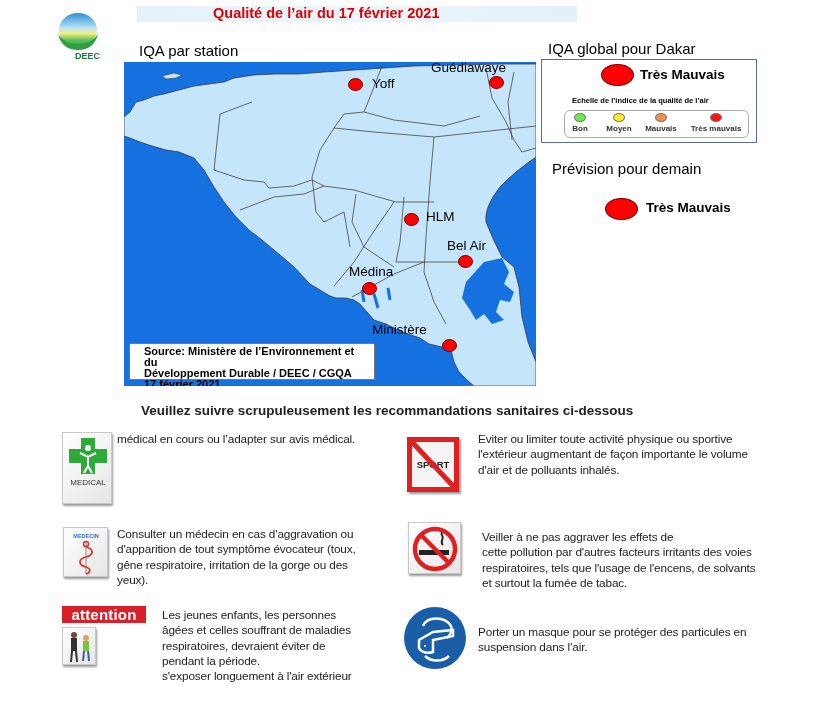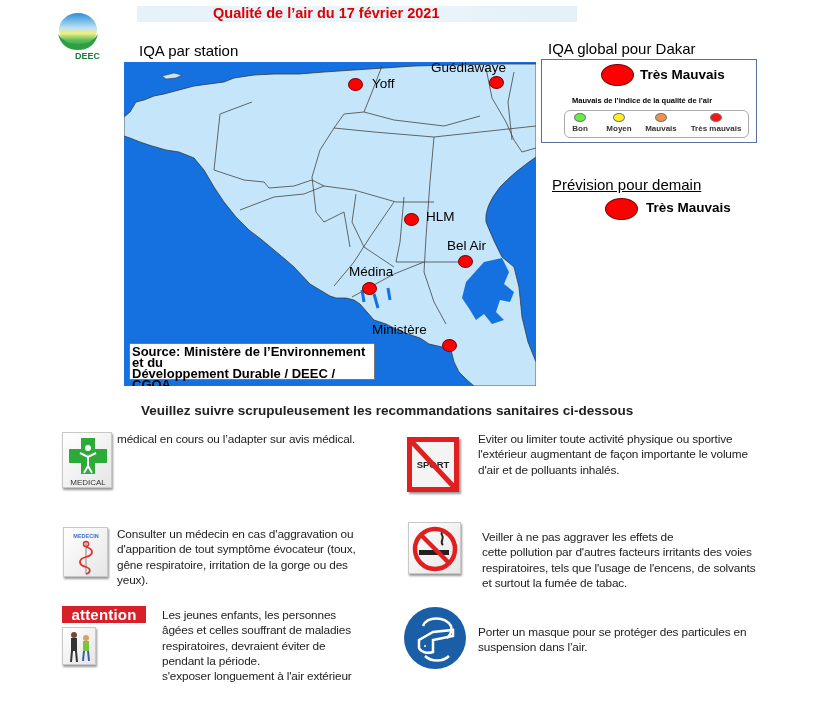--- a/index.html
+++ b/index.html
@@ -13,21 +13,21 @@
     background: linear-gradient(to right, #e6f2fa, #eaf5fb 60%, #e3f0f8); }
   .title { position: absolute; left: 213px; top: 5px; font-size: 14.5px; font-weight: bold; color: #e00000; white-space: nowrap; }
 
   .section-label { position: absolute; font-size: 15px; color: #000; white-space: nowrap; }
 
   .map { position: absolute; left: 124px; top: 62px; width: 412px; height: 324px; background: #1570e0; overflow: hidden; }
   .map svg { position: absolute; left: 0; top: 0; }
   .station-label { position: absolute; font-size: 13.5px; color: #000; white-space: nowrap; }
   .station-dot { position: absolute; width: 15px; height: 13px; border-radius: 50%; background: #ff0000; border: 1px solid #7a0000; }
   .source-box { position: absolute; left: 5px; top: 281px; width: 246px; height: 37px; background: #fff; border: 1px solid #777;
-    font-size: 13px; font-weight: bold; line-height: 11px; padding: 2px 2px; }
+    font-size: 11px; font-weight: bold; line-height: 11px; padding: 2px 14px; }
 
   .global-box { position: absolute; left: 541px; top: 59px; width: 216px; height: 84px; border: 1.5px solid #5a6f95; background: #fff; }
   .big-dot { position: absolute; width: 33px; height: 22px; border-radius: 50%; background: #ff0000; border: 1px solid #7a0000; }
   .big-status { position: absolute; font-size: 13.5px; font-weight: bold; white-space: nowrap; }
   .scale-title { position: absolute; left: 30px; top: 36px; font-size: 7.5px; font-weight: bold; white-space: nowrap; }
   .scale-box { position: absolute; left: 22px; top: 50px; width: 185px; height: 28px; border: 1px solid #aaa; border-radius: 6px; }
   .scale-item { position: absolute; top: 2px; text-align: center; }
   .scale-dot { width: 12px; height: 9px; border-radius: 50%; margin: 0 auto; border: 1px solid #777; }
   .scale-label { font-size: 8px; font-weight: bold; color: #333; white-space: nowrap; margin-top: 2px; }
 
@@ -118,48 +118,48 @@
   <div class="source-box">
     <div>Source: Ministère de l’Environnement et du</div>
     <div>Développement Durable / DEEC / CGQA</div>
     <div>17 février 2021</div>
   </div>
 </div>
 
 <div class="global-box">
   <div class="big-dot" style="left:59px; top:4px;"></div>
   <div class="big-status" style="left:98px; top:7px;">Très Mauvais</div>
-  <div class="scale-title">Mauvais de l’indice de la qualité de l’air</div>
+  <div class="scale-title">Echelle de l’indice de la qualité de l’air</div>
   <div class="scale-box">
     <div class="scale-item" style="left:4px; width:22px;">
       <div class="scale-dot" style="background:#66ee44;"></div>
       <div class="scale-label">Bon</div>
     </div>
     <div class="scale-item" style="left:36px; width:36px;">
       <div class="scale-dot" style="background:#ffee22;"></div>
       <div class="scale-label">Moyen</div>
     </div>
     <div class="scale-item" style="left:76px; width:40px;">
       <div class="scale-dot" style="background:#f0904a;"></div>
       <div class="scale-label">Mauvais</div>
     </div>
     <div class="scale-item" style="left:120px; width:62px;">
       <div class="scale-dot" style="background:#ff1111;"></div>
       <div class="scale-label">Très mauvais</div>
     </div>
   </div>
 </div>
 
-<div class="section-label" style="left:552px; top:176px;text-decoration:underline;">Prévision pour demain</div>
+<div class="section-label" style="left:552px; top:160px;">Prévision pour demain</div>
 <div class="big-dot" style="left:605px; top:198px;"></div>
 <div class="big-status" style="left:646px; top:200px;">Très Mauvais</div>
 
 <div class="rec-heading">Veuillez suivre scrupuleusement les recommandations sanitaires ci-dessous</div>
 
-<div class="rec-icon tile" style="left:62px; top:432px; width:50px; height:56px;">
+<div class="rec-icon tile" style="left:62px; top:432px; width:50px; height:72px;">
   <svg width="50" height="56" viewBox="0 0 50 56">
     <path d="M18 5 h14 v11 h12 v14 h-12 v11 h-14 v-11 h-12 v-14 h12z" fill="#2eaa3a"></path>
     <circle cx="25" cy="15" r="3" fill="#fff"></circle>
     <path d="M17 20 L25 24 L33 20 M25 24 L25 33 M25 33 L21 40 M25 33 L29 40" stroke="#fff" stroke-width="2" fill="none"></path>
     <text x="25" y="52" font-size="8" text-anchor="middle" fill="#333" font-family="Liberation Sans, sans-serif">MEDICAL</text>
   </svg>
 </div>
 <div class="rec-text" style="left:117px; top:432px; width:280px;">
   <div>médical en cours ou l’adapter sur avis médical.</div>
 </div>

